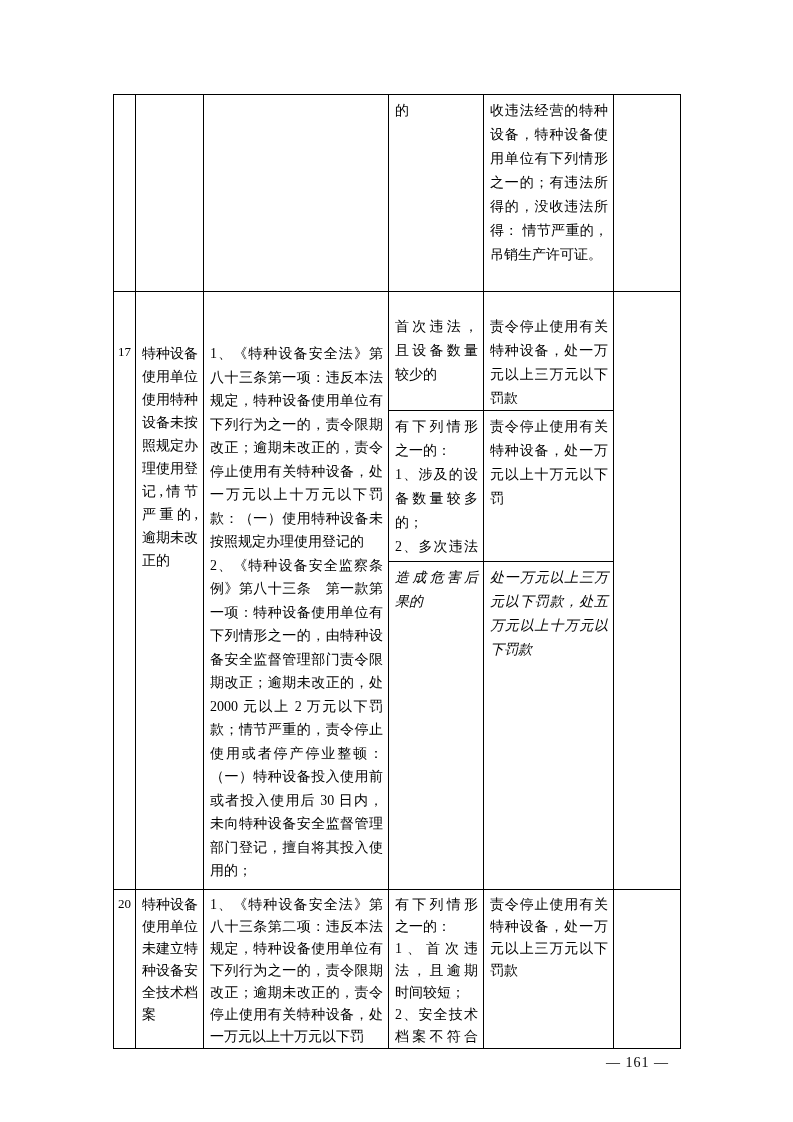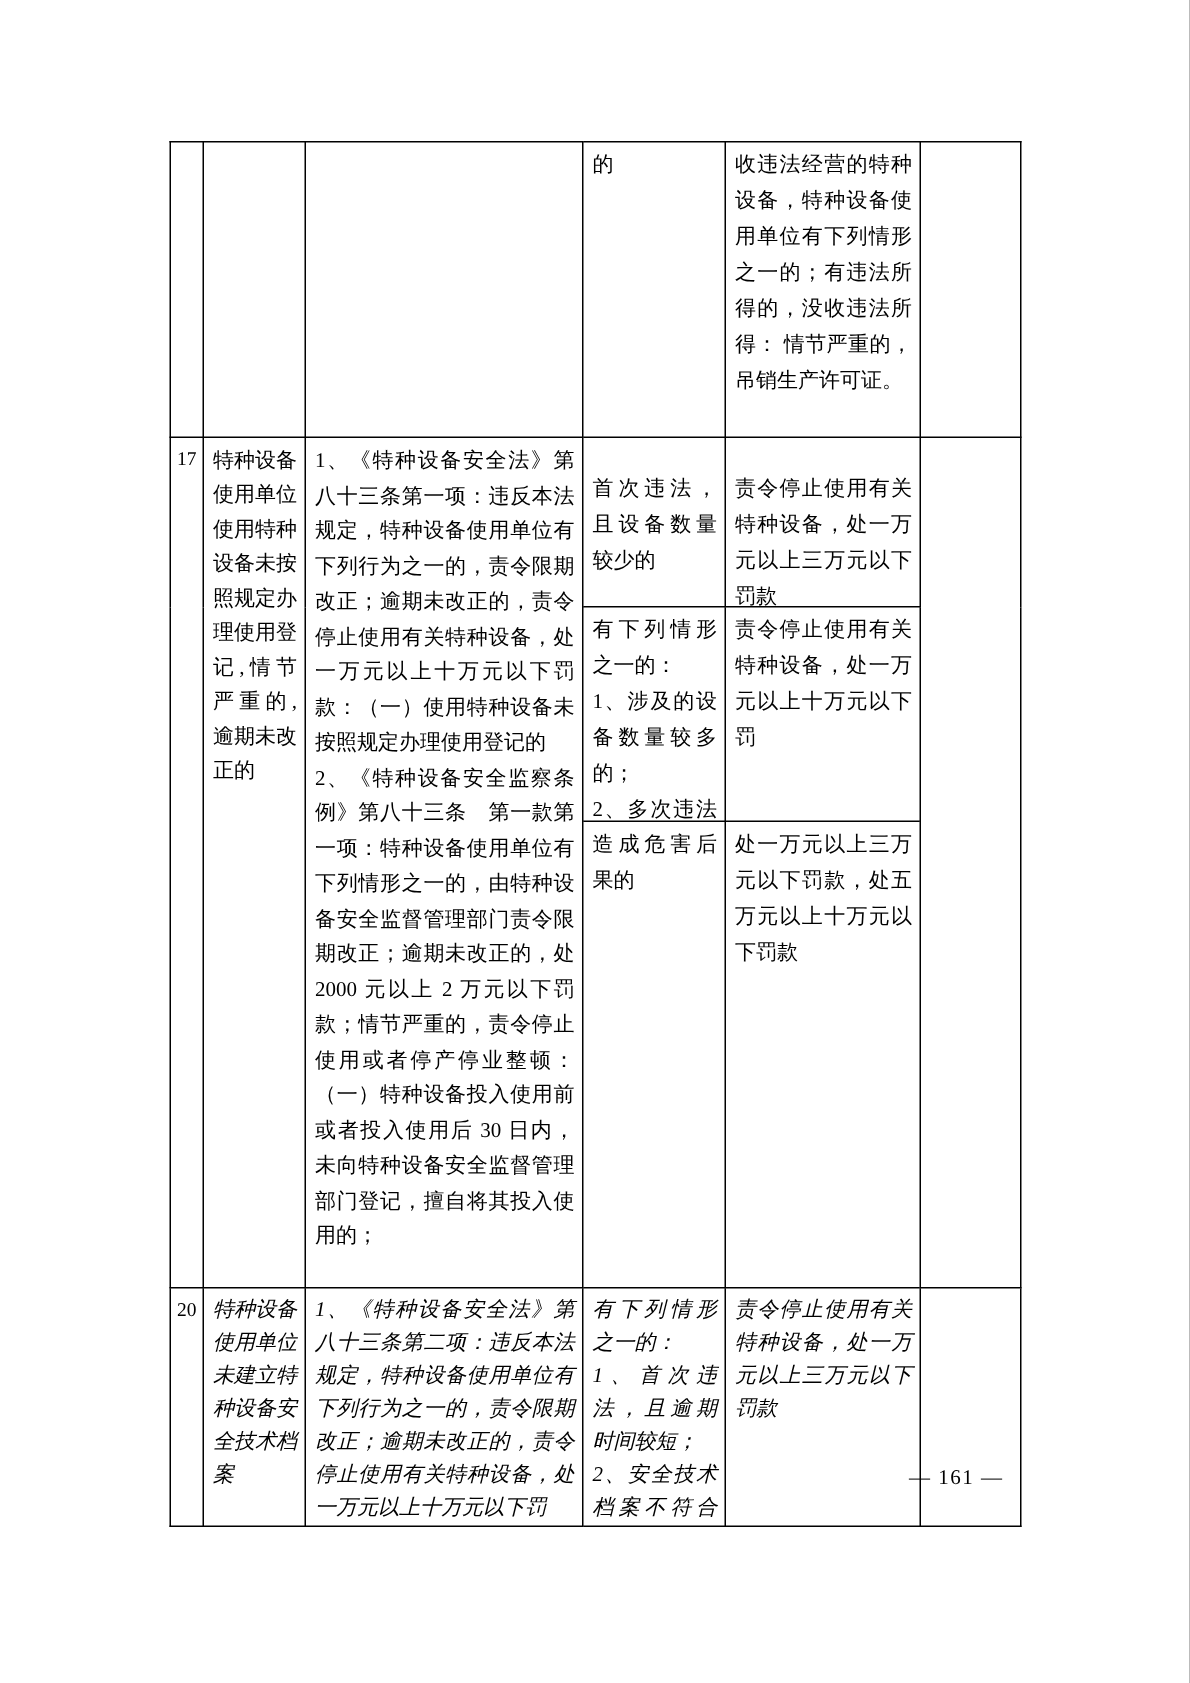--- a/index.html
+++ b/index.html
@@ -36,32 +36,32 @@
     word-break: break-all;
   }
   .cb-num {
     text-align: center;
     padding: 4px 1px 0 1px;
     font-size: 13px;
     line-height: 20px;
   }
   .cb-violation { line-height: 23px; }
   .cb-legal     { line-height: 23.5px; }
-  .tight        { line-height: 22px; font-style: italic; }
+  .tight        { line-height: 22px; }
   
   .hA    { height: 196px; }
   .h17a  { height: 93px; margin-top: 19px;  }
   .h17b  { height: 142px; }
-  .h17c  { height: 310px; }
-  .h17f  { height: 551px; }
+  .h17c  { height: 310px; font-style: italic; }
+  .h17f  { height: 551px; margin-top: 46px; }
   .h18   { height: 158px; }
   .pageno {
     position: absolute;
     left: 606px;
-    top: 978px;
+    top: 1055px;
     font-size: 14px;
     letter-spacing: 1px;
     white-space: pre;
   }
 </style>
 </head>
 <body>
 
 <div class="page">
 

